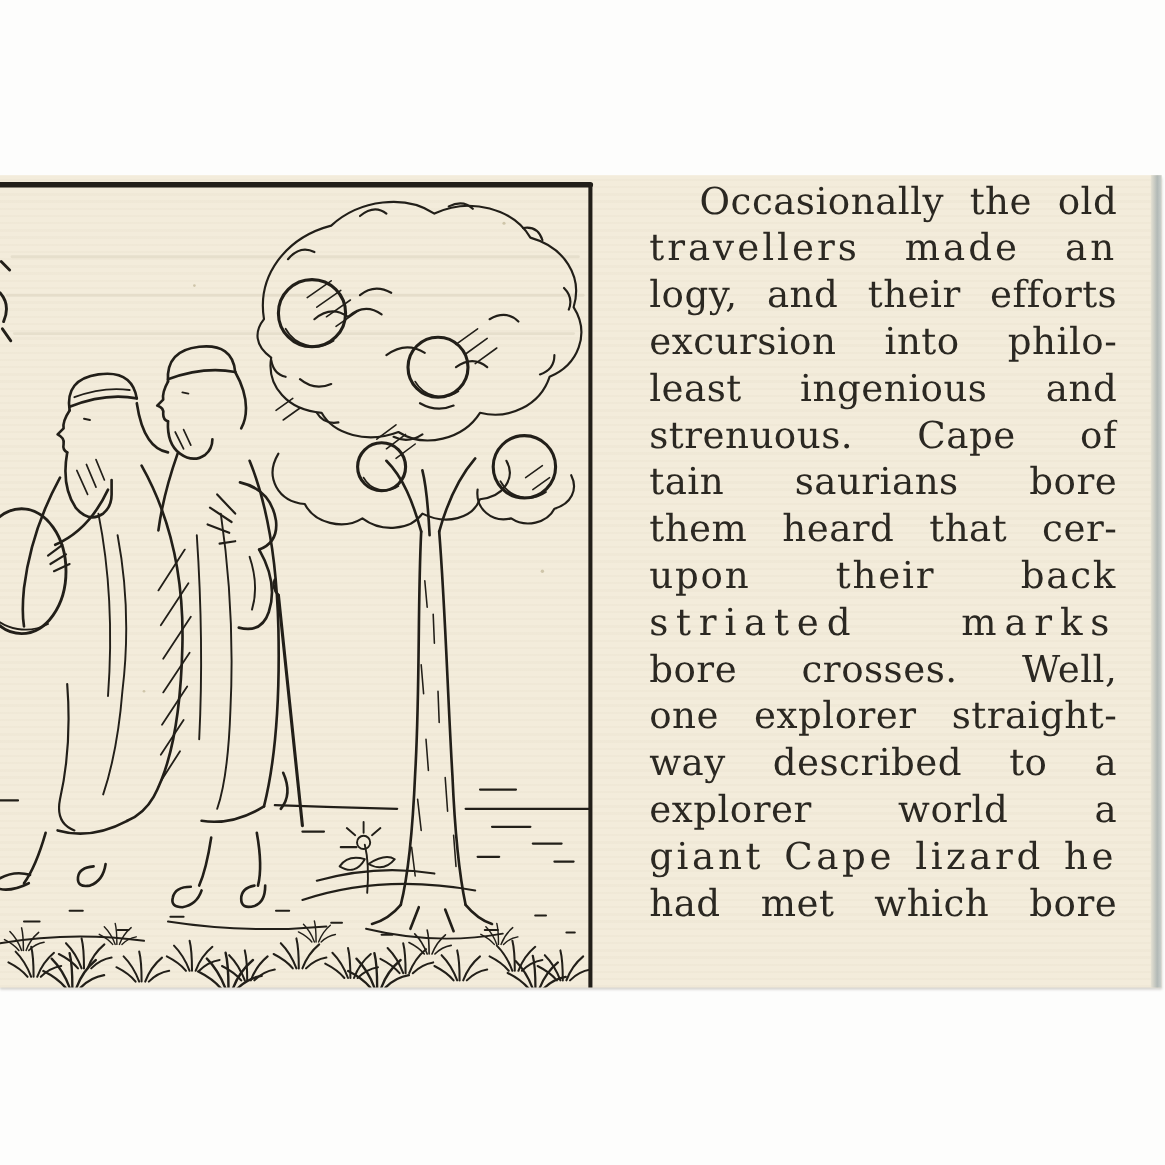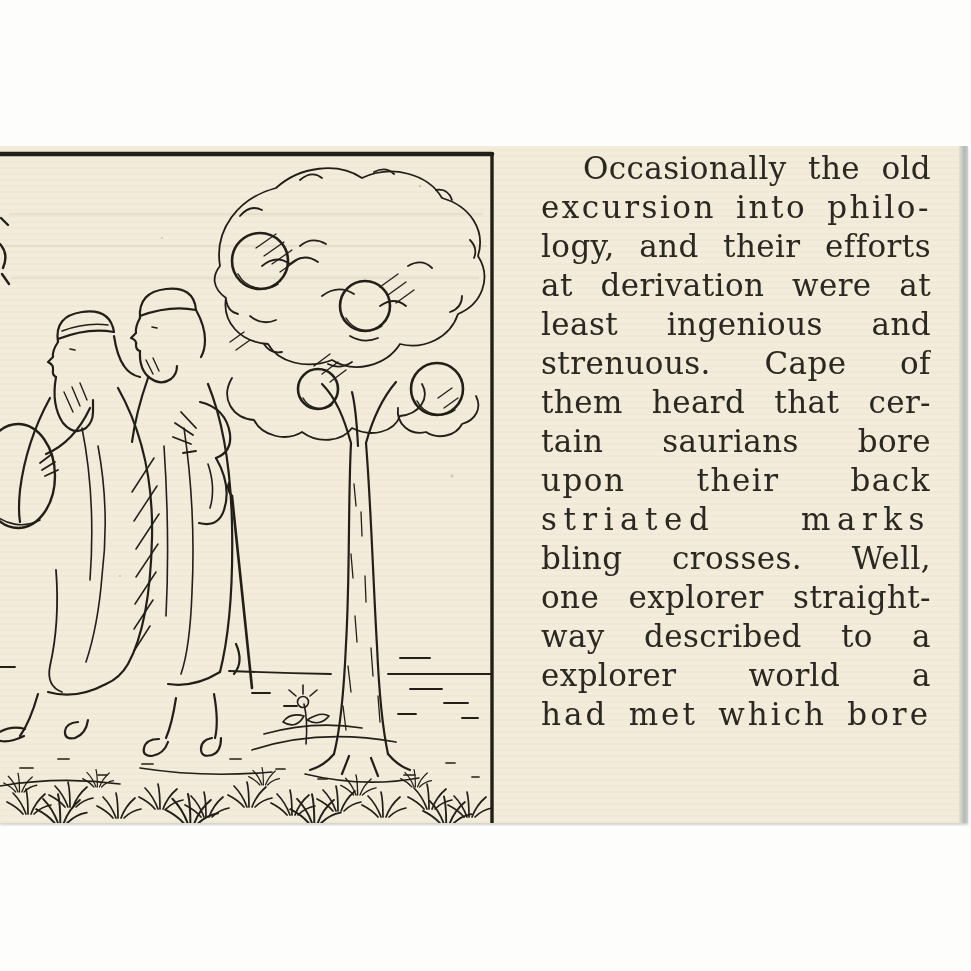--- a/index.html
+++ b/index.html
@@ -214,31 +214,32 @@
             <circle cx="303" cy="556" r="5.5"></circle>
             <path d="M296,550 l-7,-6 M310,550 l7,-6 M303,548 v-9"></path>
           </g>
         </g>
 
       </g>
     </svg>
 
     <div class="article">
       <div class="line">Occasionally the old</div>
+      <div class="line">travellers made an</div>
+      <div class="line">logy, and their efforts</div>
       <div class="line">excursion into philo-</div>
-      <div class="line">logy, and their efforts</div>
-      <div class="line">at derivation were at</div>
       <div class="line">least ingenious and</div>
       <div class="line">strenuous. Cape of</div>
+      <div class="line">tain saurians bore</div>
       <div class="line">them heard that cer-</div>
-      <div class="line">tain saurians bore</div>
       <div class="line">upon their back</div>
       <div class="line">striated marks resem-</div>
-      <div class="line">bling crosses. Well,</div>
+      <div class="line">bore crosses. Well,</div>
       <div class="line">one explorer straight-</div>
       <div class="line">way described to a</div>
       <div class="line">explorer world a</div>
+      <div class="line">giant Cape lizard he</div>
       <div class="line">had met which bore</div>
     </div>
 
     <div class="edge"></div>
   </div>
 </div>
 
 </body></html>

